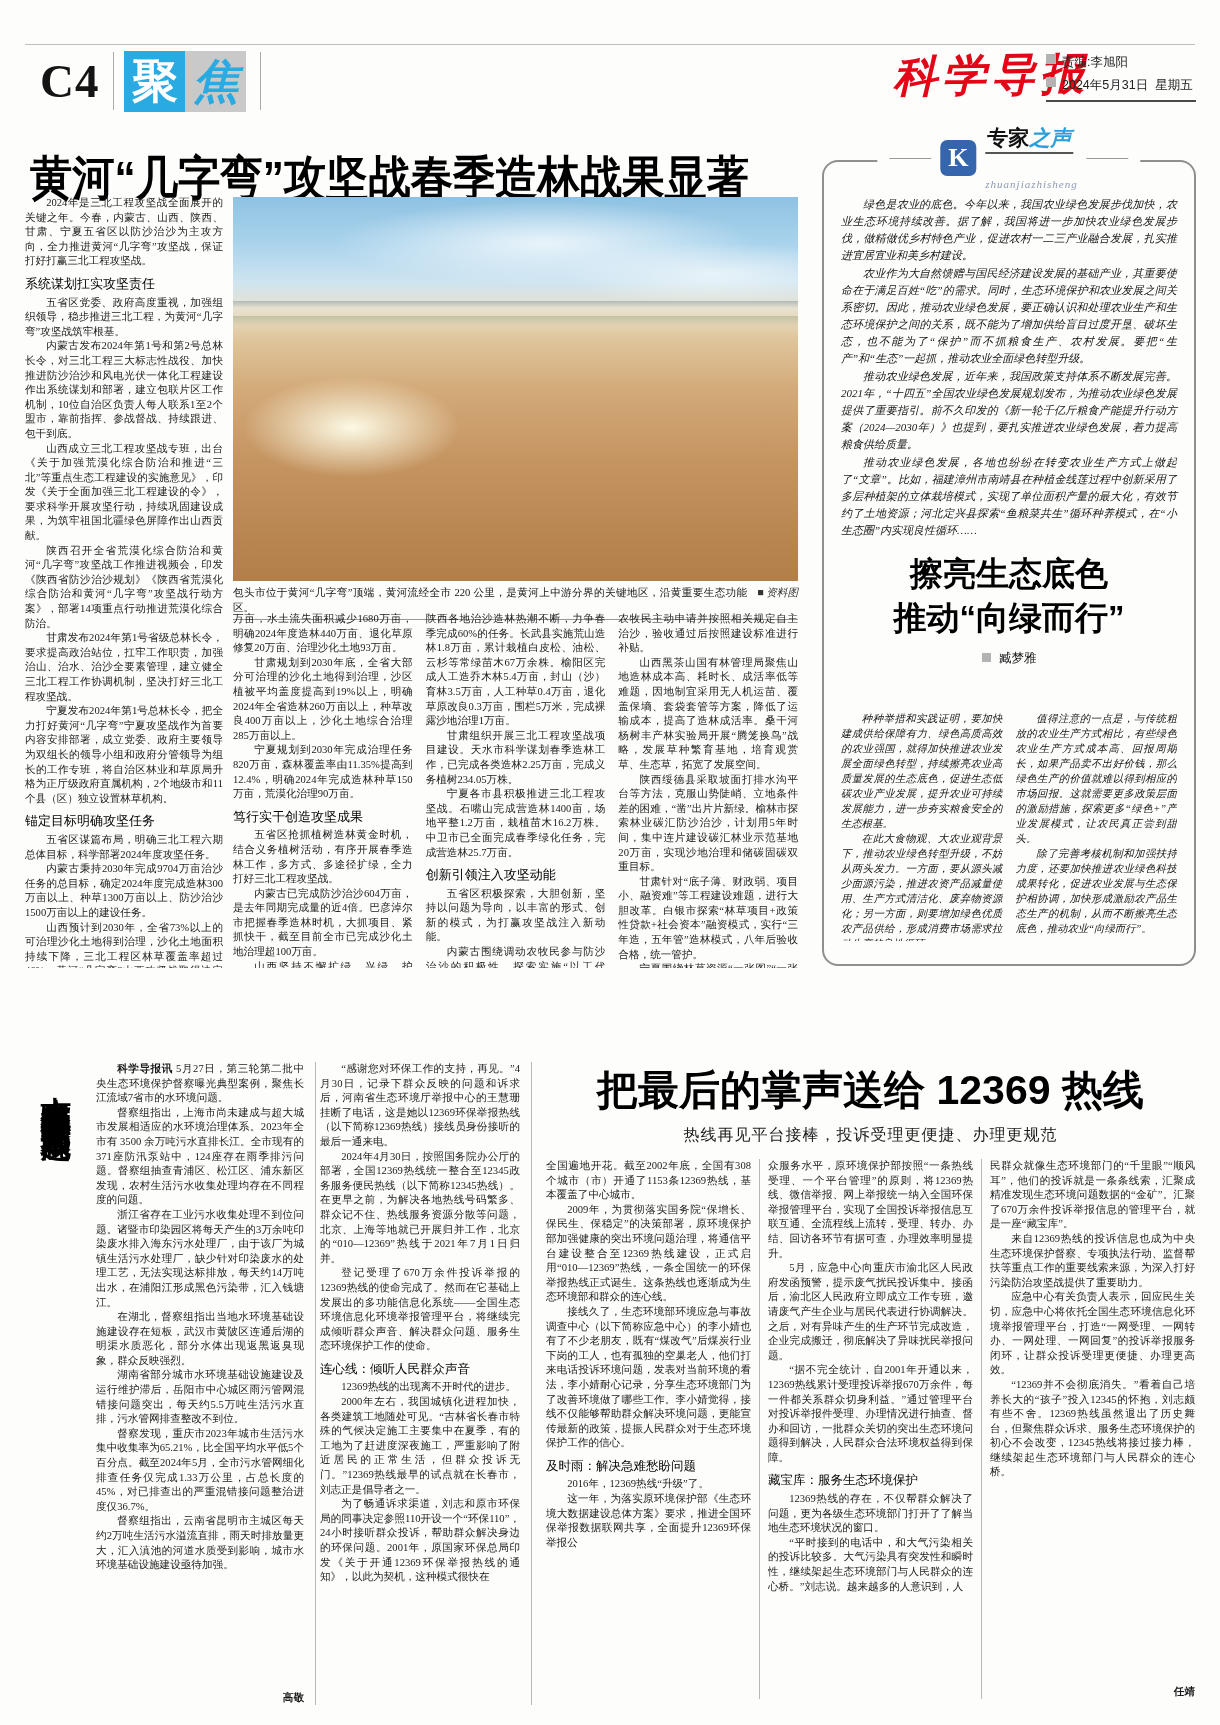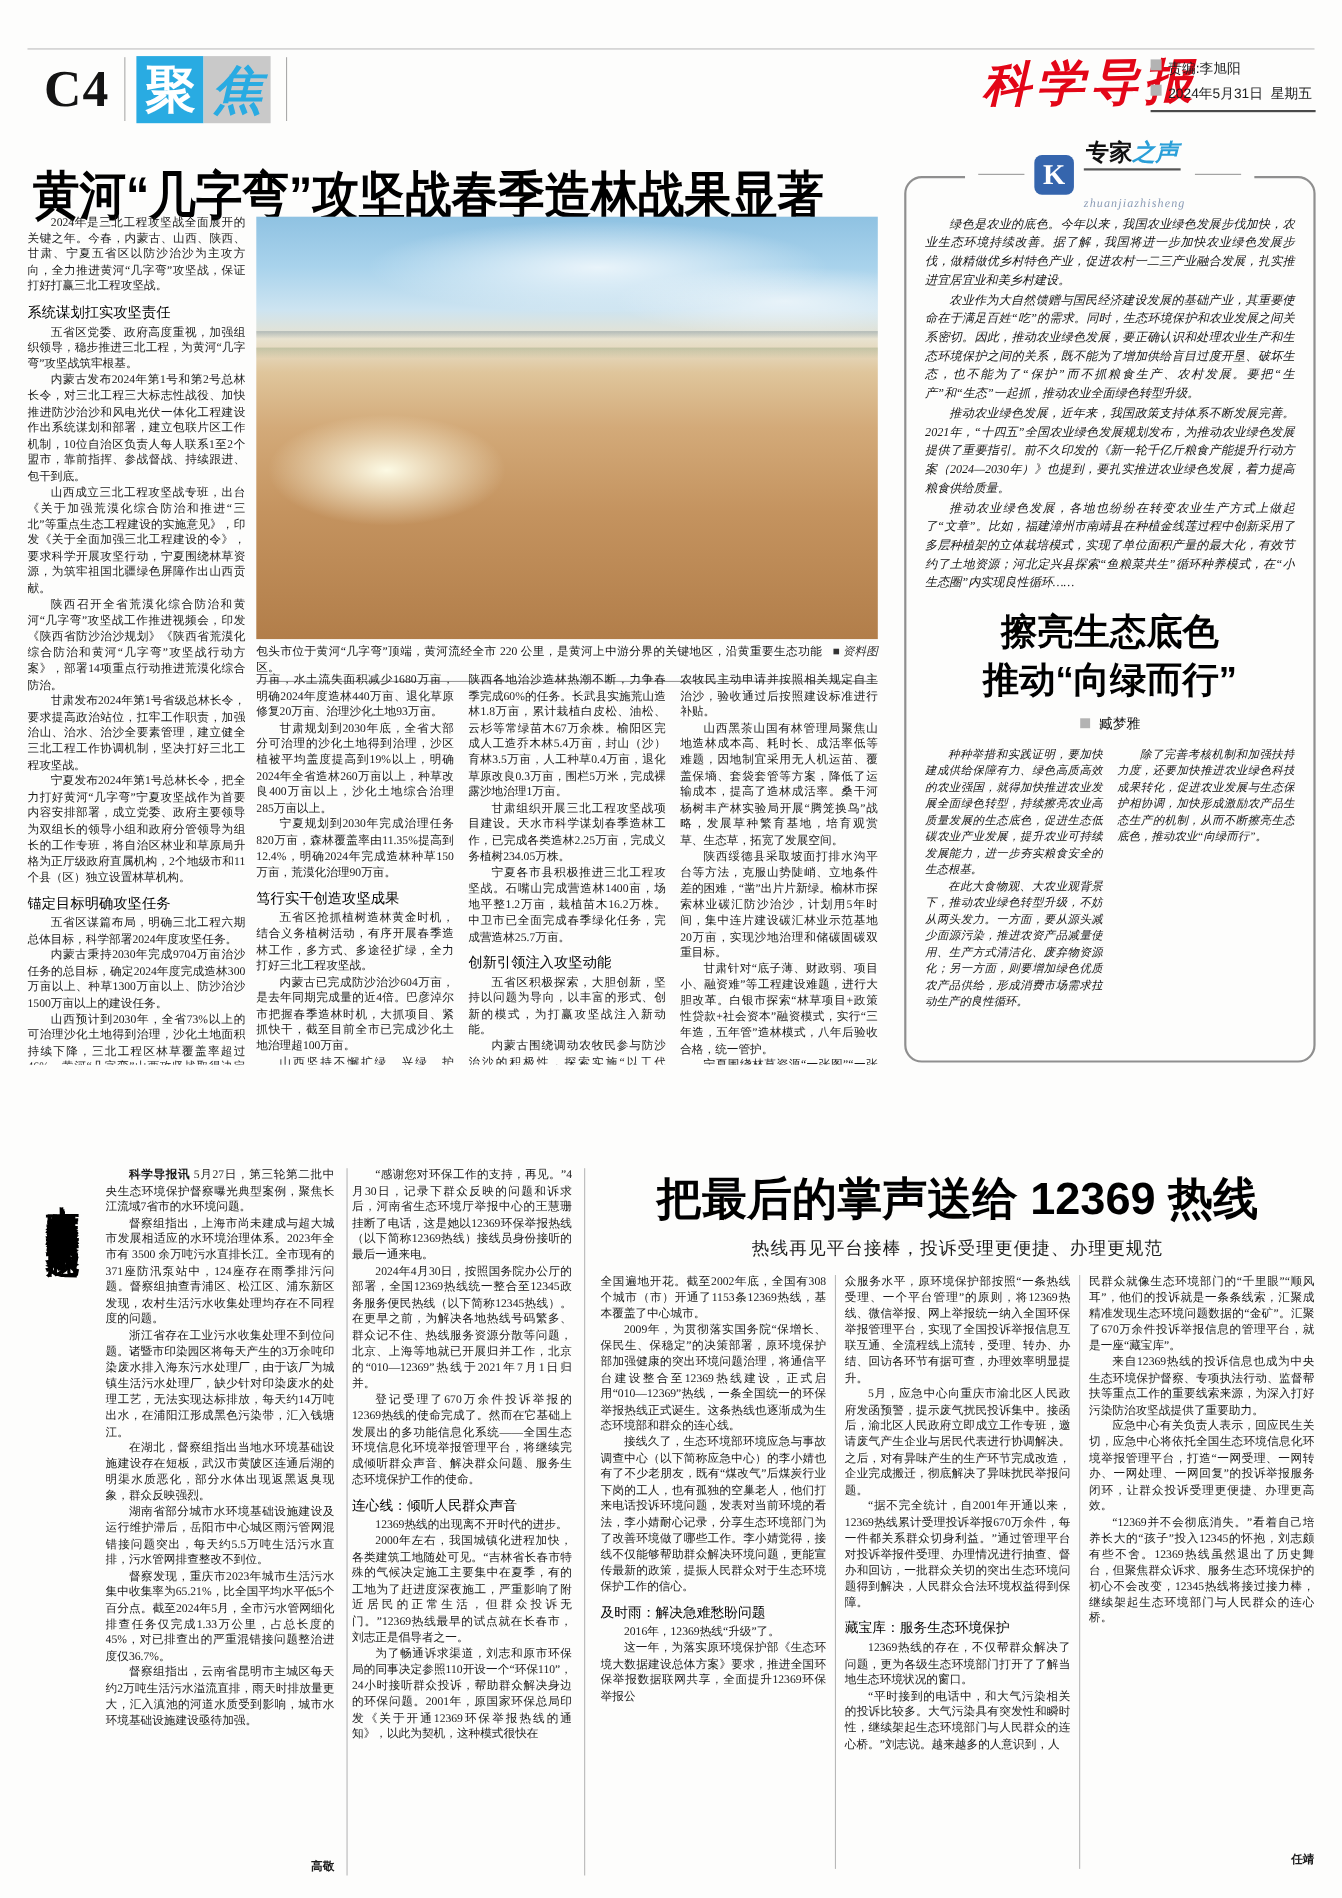--- a/index.html
+++ b/index.html
@@ -62,21 +62,21 @@
   .etitle .b{font-family:"Liberation Sans",sans-serif;font-weight:900;color:#111;}
   .etitle .blue{color:#2a9fd8;font-style:italic;font-weight:bold;font-family:"DejaVu Serif",serif;}
   .epinyin{font-size:11px;color:#8a9bb5;font-style:italic;letter-spacing:1px;}
   .kaiti{font-style:italic;font-family:"Liberation Serif","DejaVu Serif",serif;}
   .expert .intro{font-size:11px;line-height:17px;}
   .expert .intro .para{margin-bottom:1px;}
   .expert-title{margin:13px 0 0;text-align:center;font-family:"Liberation Sans",sans-serif;font-weight:900;font-size:33px;line-height:44px;color:#000;}
   .expert-author{margin:10px 0 0;text-align:center;font-size:12.5px;font-family:"Liberation Sans",sans-serif;}
   .expert-author .graysq{width:9px;height:9px;margin-right:5px;}
   .expert-cols{display:flex;gap:13px;margin-top:12px;height:262px;overflow:hidden;}
-  .expert-cols .ecol{flex:1 1 0;font-size:10.4px;line-height:15px;overflow:hidden;}
+  .expert-cols .ecol{flex:1 1 0;font-size:10.4px;line-height:15px;overflow:hidden;margin-top:32px;}
   
   .vhead{
     position:absolute;left:30px;top:1072px;height:636px;width:52px;
     writing-mode:vertical-rl;text-orientation:upright;font-family:"Liberation Sans",sans-serif;
     font-weight:900;font-size:30px;letter-spacing:2px;line-height:52px;color:#000;
   }
   .inspect{position:absolute;left:96px;top:1062px;width:208px;height:643px;padding-right:11px;border-right:1px solid #b8b8b8;overflow:hidden;display:flex;flex-direction:column;}
   .inspect .sig{margin-top:auto;}
   .hotline{position:absolute;left:320px;top:1062px;width:875px;height:643px;}
   .hcol1{position:absolute;left:0;top:0;width:200px;height:643px;padding-right:11px;border-right:1px solid #b8b8b8;overflow:hidden;}
@@ -116,21 +116,21 @@
   <div class="ul"></div>
 </div>
 
 <h1 class="main-headline">黄河“几字弯”攻坚战春季造林战果显著</h1>
 
 <div class="col1 bodytxt">
     <p class="para">2024年是三北工程攻坚战全面展开的关键之年。今春，内蒙古、山西、陕西、甘肃、宁夏五省区以防沙治沙为主攻方向，全力推进黄河“几字弯”攻坚战，保证打好打赢三北工程攻坚战。</p>
     <h4 class="subhead">系统谋划扛实攻坚责任</h4>
     <p class="para">五省区党委、政府高度重视，加强组织领导，稳步推进三北工程，为黄河“几字弯”攻坚战筑牢根基。</p>
     <p class="para">内蒙古发布2024年第1号和第2号总林长令，对三北工程三大标志性战役、加快推进防沙治沙和风电光伏一体化工程建设作出系统谋划和部署，建立包联片区工作机制，10位自治区负责人每人联系1至2个盟市，靠前指挥、参战督战、持续跟进、包干到底。</p>
-    <p class="para">山西成立三北工程攻坚战专班，出台《关于加强荒漠化综合防治和推进“三北”等重点生态工程建设的实施意见》，印发《关于全面加强三北工程建设的令》，要求科学开展攻坚行动，宁夏围绕林草资源，为筑牢祖国北疆绿色屏障作出山西贡献。</p>
+    <p class="para">山西成立三北工程攻坚战专班，出台《关于加强荒漠化综合防治和推进“三北”等重点生态工程建设的实施意见》，印发《关于全面加强三北工程建设的令》，要求科学开展攻坚行动，持续巩固建设成果，为筑牢祖国北疆绿色屏障作出山西贡献。</p>
     <p class="para">陕西召开全省荒漠化综合防治和黄河“几字弯”攻坚战工作推进视频会，印发《陕西省防沙治沙规划》《陕西省荒漠化综合防治和黄河“几字弯”攻坚战行动方案》，部署14项重点行动推进荒漠化综合防治。</p>
     <p class="para">甘肃发布2024年第1号省级总林长令，要求提高政治站位，扛牢工作职责，加强治山、治水、治沙全要素管理，建立健全三北工程工作协调机制，坚决打好三北工程攻坚战。</p>
     <p class="para">宁夏发布2024年第1号总林长令，把全力打好黄河“几字弯”宁夏攻坚战作为首要内容安排部署，成立党委、政府主要领导为双组长的领导小组和政府分管领导为组长的工作专班，将自治区林业和草原局升格为正厅级政府直属机构，2个地级市和11个县（区）独立设置林草机构。</p>
     <h4 class="subhead">锚定目标明确攻坚任务</h4>
     <p class="para">五省区谋篇布局，明确三北工程六期总体目标，科学部署2024年度攻坚任务。</p>
     <p class="para">内蒙古秉持2030年完成9704万亩治沙任务的总目标，确定2024年度完成造林300万亩以上、种草1300万亩以上、防沙治沙1500万亩以上的建设任务。</p>
     <p class="para">山西预计到2030年，全省73%以上的可治理沙化土地得到治理，沙化土地面积持续下降，三北工程区林草覆盖率超过46%，黄河“几字弯”山西攻坚战取得决定性胜利。</p>
   </div>
 
 <div class="photo">
@@ -193,20 +193,21 @@
     <div class="expert-author">
       <span class="graysq"></span>
       <span>臧梦雅</span>
     </div>
     <div class="expert-cols kaiti">
       <div class="ecol">
           <p class="para">种种举措和实践证明，要加快建成供给保障有力、绿色高质高效的农业强国，就得加快推进农业发展全面绿色转型，持续擦亮农业高质量发展的生态底色，促进生态低碳农业产业发展，提升农业可持续发展能力，进一步夯实粮食安全的生态根基。</p>
           <p class="para">在此大食物观、大农业观背景下，推动农业绿色转型升级，不妨从两头发力。一方面，要从源头减少面源污染，推进农资产品减量使用、生产方式清洁化、废弃物资源化；另一方面，则要增加绿色优质农产品供给，形成消费市场需求拉动生产的良性循环。</p>
         </div>
       <div class="ecol">
+          <p class="para">值得注意的一点是，与传统粗放的农业生产方式相比，有些绿色农业生产方式成本高、回报周期长，如果产品卖不出好价钱，那么绿色生产的价值就难以得到相应的市场回报。这就需要更多政策层面的激励措施，探索更多“绿色+”产业发展模式，让农民真正尝到甜头。</p>
           <p class="para">除了完善考核机制和加强扶持力度，还要加快推进农业绿色科技成果转化，促进农业发展与生态保护相协调，加快形成激励农产品生态生产的机制，从而不断擦亮生态底色，推动农业“向绿而行”。</p>
         </div>
     </div>
   </div>
 </div>
 
 <div class="vhead">中央生态环保督察集中曝光一批水环境问题</div>
 <div class="inspect bodytxt">
     <p class="para lead"><b>科学导报讯  </b>5月27日，第三轮第二批中央生态环境保护督察曝光典型案例，聚焦长江流域7省市的水环境问题。</p>
     <p class="para">督察组指出，上海市尚未建成与超大城市发展相适应的水环境治理体系。2023年全市有 3500 余万吨污水直排长江。全市现有的371座防汛泵站中，124座存在雨季排污问题。督察组抽查青浦区、松江区、浦东新区发现，农村生活污水收集处理均存在不同程度的问题。</p>

